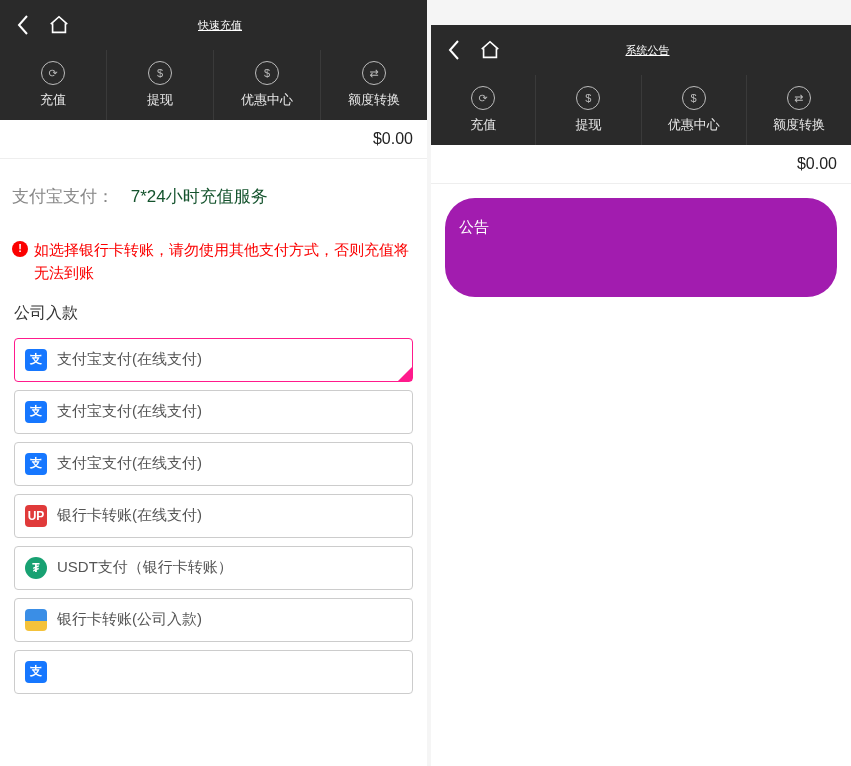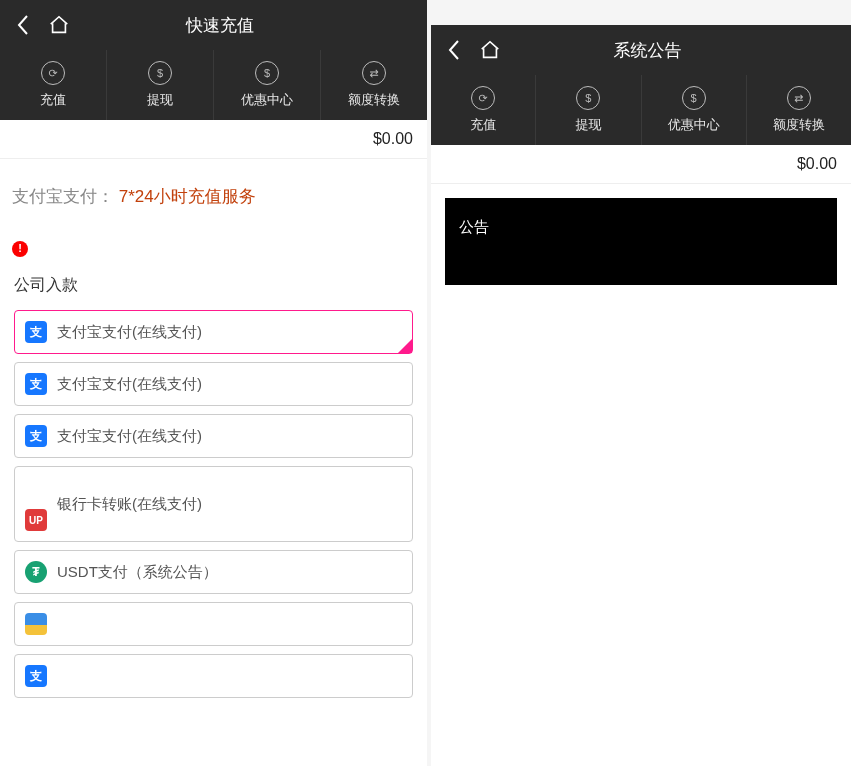--- a/index.html
+++ b/index.html
@@ -34,23 +34,24 @@
   .header .nav-icons {
     display: flex;
     align-items: center;
     gap: 18px;
     padding-left: 16px;
   }
   .header .title {
     position: absolute;
     left: 13px; right: 0;
     text-align: center;
-    font-size: 17px;
+    font-size: 11px;
     font-weight: 400;
     pointer-events: none;
+    text-decoration: underline;
   }
 
   
   .tabbar {
     background: #2a2a2a;
     display: flex;
     height: 70px;
   }
   .tab {
     flex: 1;
@@ -91,21 +92,22 @@
     padding: 0 0 10px 0;
     background: #fff;
   }
 
   .process-time {
     padding: 26px 12px 18px 12px;
     font-size: 17px;
     color: #888;
   }
   .process-time .val {
-    color: #c2410c;
+    margin-left: 12px;
+    color: #14532d;
   }
 
   .warning {
     padding: 12px 12px 4px 12px;
     color: #fb0000;
     font-size: 15px;
     line-height: 1.55;
     display: flex;
     gap: 6px;
   }
@@ -155,31 +157,32 @@
   .pay-icon {
     width: 22px; height: 22px;
     border-radius: 4px;
     display: flex; align-items: center; justify-content: center;
     color: #fff;
     font-size: 12px;
     font-weight: bold;
     flex: none;
   }
   .pay-icon.alipay { background: #1677ff; }
-  .pay-icon.union { background: #e03a3a; font-size: 10px; margin-top: 32px; }
+  .pay-icon.union { background: #e03a3a; font-size: 12px; }
   .pay-icon.usdt  { background: #18a172; border-radius: 50%; }
   .pay-icon.bank  { background: linear-gradient(#3a8ee6,#3a8ee6 55%,#f4c23a 55%); }
 
   
   .announce-box {
     margin: 14px;
-    background: #000000;
-    padding: 20px 14px 48px 14px;
+    background: #a21caf;
+    padding: 20px 14px 60px 14px;
     color: #fff;
     font-size: 15px;
+    border-radius: 30px;
   }
 
   
   svg.icon { display:block; }
 </style>
 </head>
 <body>
 
 <div class="panel panel-left">
 
@@ -223,20 +226,21 @@
 
   <div class="content">
 
     <div class="process-time">
       <span>支付宝支付：</span>
       <span class="val">7*24小时充值服务</span>
     </div>
 
     <div class="warning">
       <span class="warning-icon">!</span>
+      <span>如选择银行卡转账，请勿使用其他支付方式，否则充值将无法到账</span>
     </div>
 
     <div class="section-title">公司入款</div>
 
     <div class="pay-option selected">
       <div class="pay-icon alipay">支</div>
       <span>支付宝支付(在线支付)</span>
     </div>
     <div class="pay-option">
       <div class="pay-icon alipay">支</div>
@@ -245,26 +249,27 @@
     <div class="pay-option">
       <div class="pay-icon alipay">支</div>
       <span>支付宝支付(在线支付)</span>
     </div>
     <div class="pay-option">
       <div class="pay-icon union">UP</div>
       <span>银行卡转账(在线支付)</span>
     </div>
     <div class="pay-option">
       <div class="pay-icon usdt">₮</div>
-      <span>USDT支付（系统公告）</span>
+      <span>USDT支付（银行卡转账）</span>
     </div>
 
 
     <div class="pay-option">
       <div class="pay-icon bank"></div>
+      <span>银行卡转账(公司入款)</span>
     </div>
     <div class="pay-option">
       <div class="pay-icon alipay">支</div>
     </div>
 
   </div>
 </div>
 
 <div class="panel panel-right">
 

